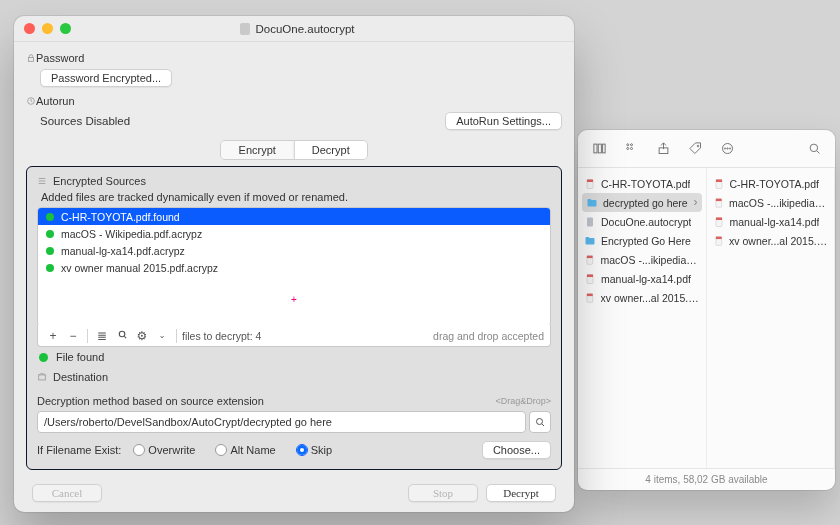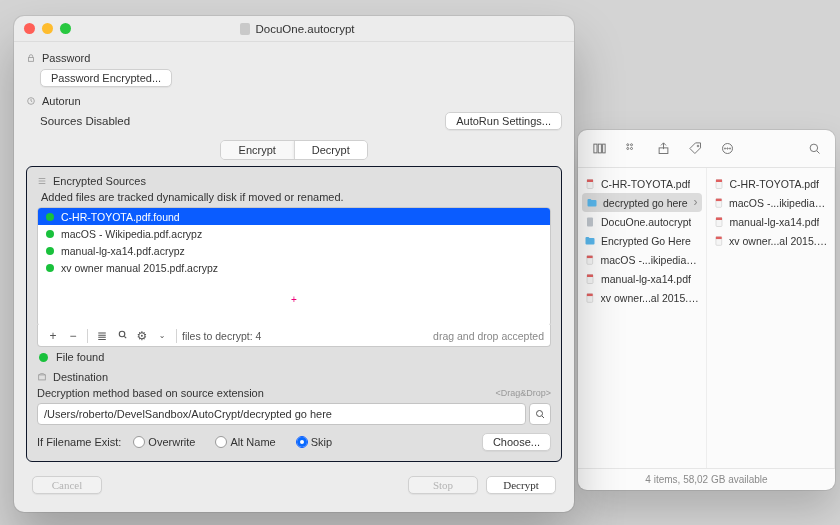--- a/index.html
+++ b/index.html
@@ -34,21 +34,21 @@
   
   .win{position:absolute;left:14px;top:16px;width:560px;height:496px;background:var(--win);border-radius:10px;box-shadow:0 28px 50px rgba(0,0,0,.25),0 0 0 1px rgba(0,0,0,.08);overflow:hidden;}
   .titlebar{height:26px;display:flex;align-items:center;padding:0 10px;border-bottom:1px solid #dcdcdc;}
   .lights{display:flex;gap:7px;}
   .light{width:11px;height:11px;border-radius:50%;}
   .l1{background:#ff5f57;} .l2{background:#febc2e;} .l3{background:#28c840;}
   .title{flex:1;text-align:center;margin-left:-40px;font-size:11.5px;font-weight:500;}
   .title::before{content:"";display:inline-block;width:10px;height:12px;margin-right:5px;vertical-align:-2px;background:#c9c9c9;border-radius:2px;}
 
   .body{padding:6px 12px 12px;}
-  .section-hdr{display:flex;align-items:center;gap:6px;color:var(--muted);font-size:10.5px;margin:4px 0 2px;text-align:right;}
+  .section-hdr{display:flex;align-items:center;color:var(--muted);font-size:10.5px;margin:4px 0 2px;text-align:right;}
   .section-hdr svg{width:10px;height:10px;stroke:#9a9a9a;fill:none;stroke-width:2;}
   .row{display:flex;align-items:center;padding:3px 0 4px 14px;}
   .row .txt{flex:1;font-size:11.5px;}
   .btn{background:#fff;border:1px solid #d0d0d0;border-radius:5px;padding:2px 10px;font-size:11px;cursor:pointer;box-shadow:0 1px 1px rgba(0,0,0,.05);}
   .btn-primary{background:#fff;}
 
   .seg{display:flex;width:148px;margin:6px auto 6px;border:1px solid #cfcfcf;border-radius:5px;overflow:hidden;}
   .seg div{flex:1;text-align:center;padding:3px 0;background:#f8f8f8;font-size:11px;}
   .seg .on{background:#fff;box-shadow:inset 0 0 0 1px rgba(0,0,0,0);}
   .seg div:last-child{border-left:1px solid #d6d6d6;box-shadow:0 0 3px rgba(0,0,0,.1);}
@@ -262,21 +262,21 @@
       <div class="on">Decrypt</div>
     </div>
 
     <div class="box">
       <div class="box-hdr">
         <svg viewBox="0 0 24 24" style="width:10px;height:10px;stroke:#9a9a9a;fill:none;stroke-width:2">
             <path d="M4 6h16M4 12h16M4 18h16"></path>
           </svg>
         <span>Encrypted Sources</span>
       </div>
-      <div class="hint">Added files are tracked dynamically  disk if moved or renamed.</div>
+      <div class="hint">Added files are tracked dynamically  even if moved or renamed.</div>
 
       <div class="list" id="file-list">
           <div class="lrow sel">
             <span class="dot"></span>
             <span class="fname">C-HR-TOYOTA.pdf.found</span>
           </div>
           <div class="lrow">
             <span class="dot"></span>
             <span class="fname">macOS - Wikipedia.pdf.acrypz</span>
           </div>
@@ -313,21 +313,21 @@
       </div>
 
       <div class="dest">
         <div class="box-hdr" style="margin-top:6px">
           <svg viewBox="0 0 24 24" style="width:10px;height:10px;stroke:#9a9a9a;fill:none;stroke-width:2">
               <rect x="4" y="7" width="16" height="12"></rect>
               <path d="M4 7l5-3h6l5 3"></path>
             </svg>
           <span>Destination</span>
         </div>
-        <div class="topline" style="margin-top:4px">
+        <div class="topline" style="margin-top:12px">
           <span class="lbl">Decryption method based on source extension</span>
           <span class="dd">&lt;Drag&amp;Drop&gt;</span>
         </div>
         <div class="pathrow">
           <input value="/Users/roberto/DevelSandbox/AutoCrypt/decrypted go here" style="">
           <div class="mag">
               <svg viewBox="0 0 24 24">
                 <circle cx="11" cy="11" r="6"></circle>
                 <path d="M20 20l-4-4"></path>
               </svg>

